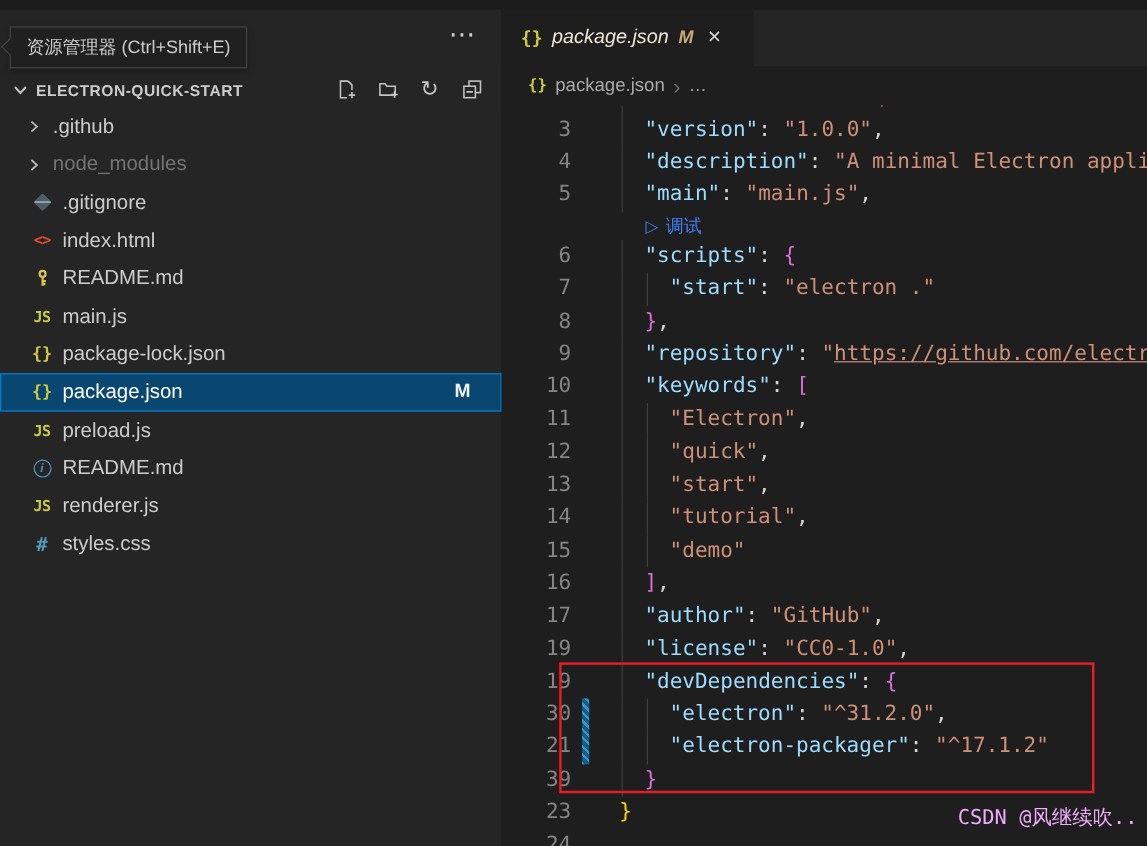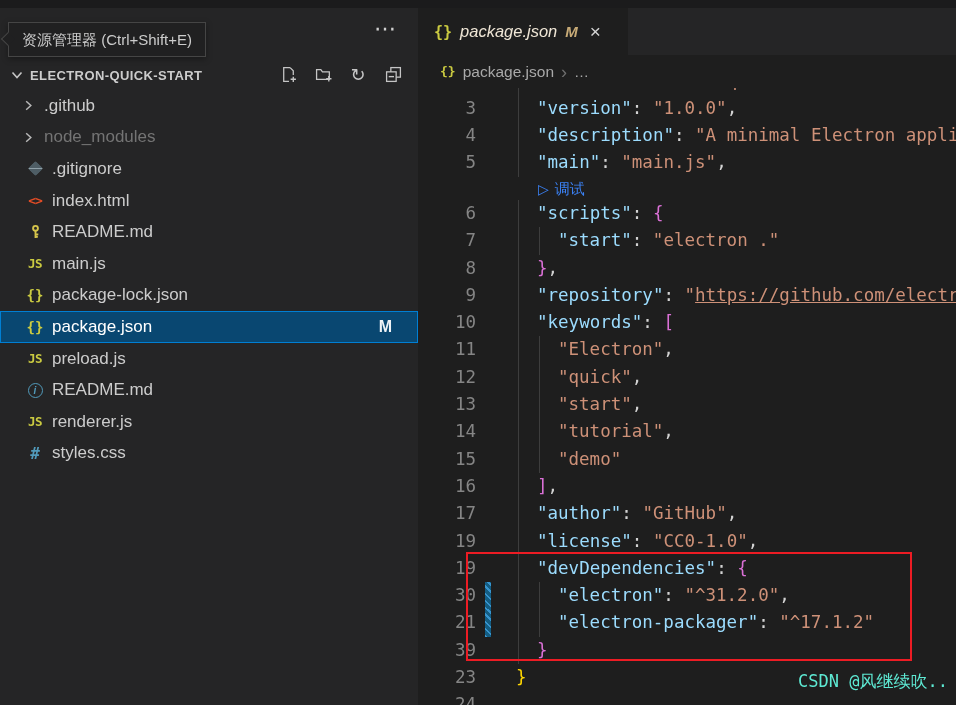--- a/index.html
+++ b/index.html
@@ -71,21 +71,21 @@
   .mod-marker { position:absolute; left:67px; width:6px; top:0; bottom:0;
     background:repeating-linear-gradient(45deg,#3794ce 0 2px,#145e84 2px 5px); }
   .tok-k { color:#9cdcfe; } .tok-p { color:#d4d4d4; } .tok-s { color:#ce9178; }
   .tok-u { color:#ce9178; text-decoration:underline; }
   .tok-b1 { color:#ffd700; } .tok-b2 { color:#da70d6; }
   .lens-body { position:absolute; left:120px; top:0; color:#3b82f6; font-family:"Liberation Sans",sans-serif;
     font-size:15px; cursor:pointer; }
   .lens-body .play { font-size:14px; margin-right:6px; }
   .annotation { position:absolute; left:48px; top:464px; width:446px; height:109px;
     border:2px solid #ed1c24; pointer-events:none; }
-  .watermark { position:absolute; right:8px; top:582px; color:#5eead4; font-size:17px; }
+  .watermark { position:absolute; right:8px; top:582px; color:#f0abfc; font-size:17px; }
 </style>
 </head>
 <body>
 
 <div id="stage">
   <div class="titlebar"></div>
 
   <div class="sidebar">
     <div class="sb-top">
       <div class="more">⋯</div>

